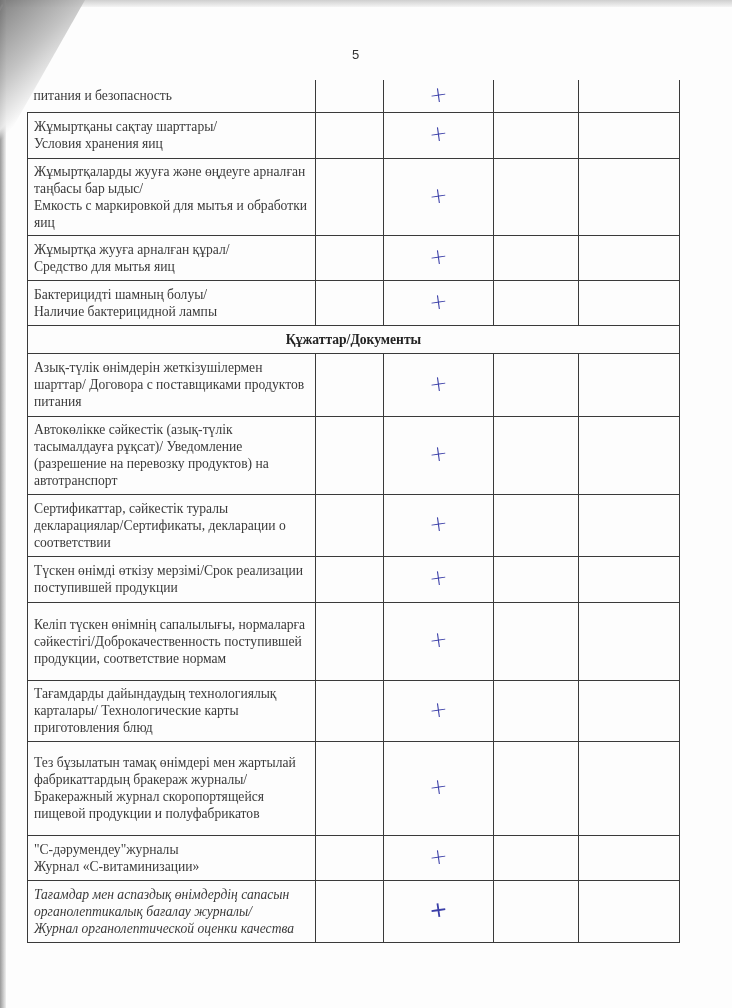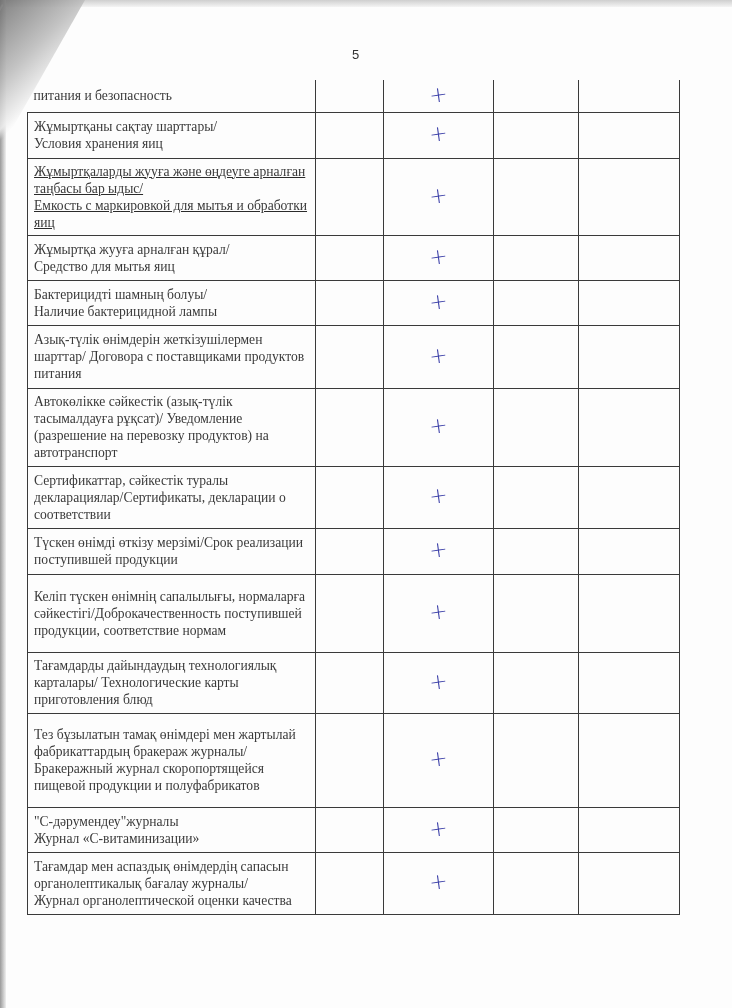--- a/index.html
+++ b/index.html
@@ -85,21 +85,21 @@
         <td class="mark"></td>
       </tr>
       <tr style="height: 46px;">
         <td class="label" style="white-space: pre-line;">Жұмыртқаны сақтау шарттары/
 Условия хранения яиц</td>
         <td class="mark"></td>
         <td class="mark"><span class="plus">+</span></td>
         <td class="mark"></td>
         <td class="mark"></td>
       </tr>
-      <tr style="height: 77px; text-decoration: underline;">
+      <tr style="height: 77px;">
         <td class="label" style="white-space: pre-line;">Жұмыртқаларды жууға және өңдеуге арналған таңбасы бар ыдыс/
 Емкость с маркировкой для мытья и обработки  яиц</td>
         <td class="mark"></td>
         <td class="mark"><span class="plus">+</span></td>
         <td class="mark"></td>
         <td class="mark"></td>
       </tr>
       <tr style="height: 45px;">
         <td class="label" style="white-space: pre-line;">Жұмыртқа жууға арналған құрал/
 Средство для мытья яиц</td>
@@ -108,20 +108,23 @@
         <td class="mark"></td>
         <td class="mark"></td>
       </tr>
       <tr style="height: 45px;">
         <td class="label" style="white-space: pre-line;">Бактерицидті шамның болуы/
 Наличие бактерицидной лампы</td>
         <td class="mark"></td>
         <td class="mark"><span class="plus">+</span></td>
         <td class="mark"></td>
         <td class="mark"></td>
+      </tr>
+      <tr style="height: 28px;">
+        <td colspan="5" class="section">Құжаттар/Документы</td>
       </tr>
       <tr style="height: 63px;">
         <td class="label" style="white-space: pre-line;">Азық-түлік өнімдерін жеткізушілермен шарттар/ Договора с поставщиками продуктов питания</td>
         <td class="mark"></td>
         <td class="mark"><span class="plus">+</span></td>
         <td class="mark"></td>
         <td class="mark"></td>
       </tr>
       <tr style="height: 78px;">
         <td class="label" style="white-space: pre-line;">Автокөлікке сәйкестік (азық-түлік тасымалдауға рұқсат)/ Уведомление (разрешение на перевозку продуктов) на автотранспорт</td>
@@ -166,21 +169,21 @@
         <td class="mark"></td>
       </tr>
       <tr style="height: 45px;">
         <td class="label" style="white-space: pre-line;">"С-дәрумендеу"журналы
 Журнал «С-витаминизации»</td>
         <td class="mark"></td>
         <td class="mark"><span class="plus">+</span></td>
         <td class="mark"></td>
         <td class="mark"></td>
       </tr>
-      <tr style="height: 62px;">
+      <tr style="height: 62px; font-style: italic;">
         <td class="label" style="white-space: pre-line;">Тағамдар мен аспаздық өнімдердің сапасын органолептикалық бағалау журналы/
 Журнал органолептической оценки качества</td>
         <td class="mark"></td>
         <td class="mark"><span class="plus">+</span></td>
         <td class="mark"></td>
         <td class="mark"></td>
       </tr>
     </tbody>
 </table>
 

